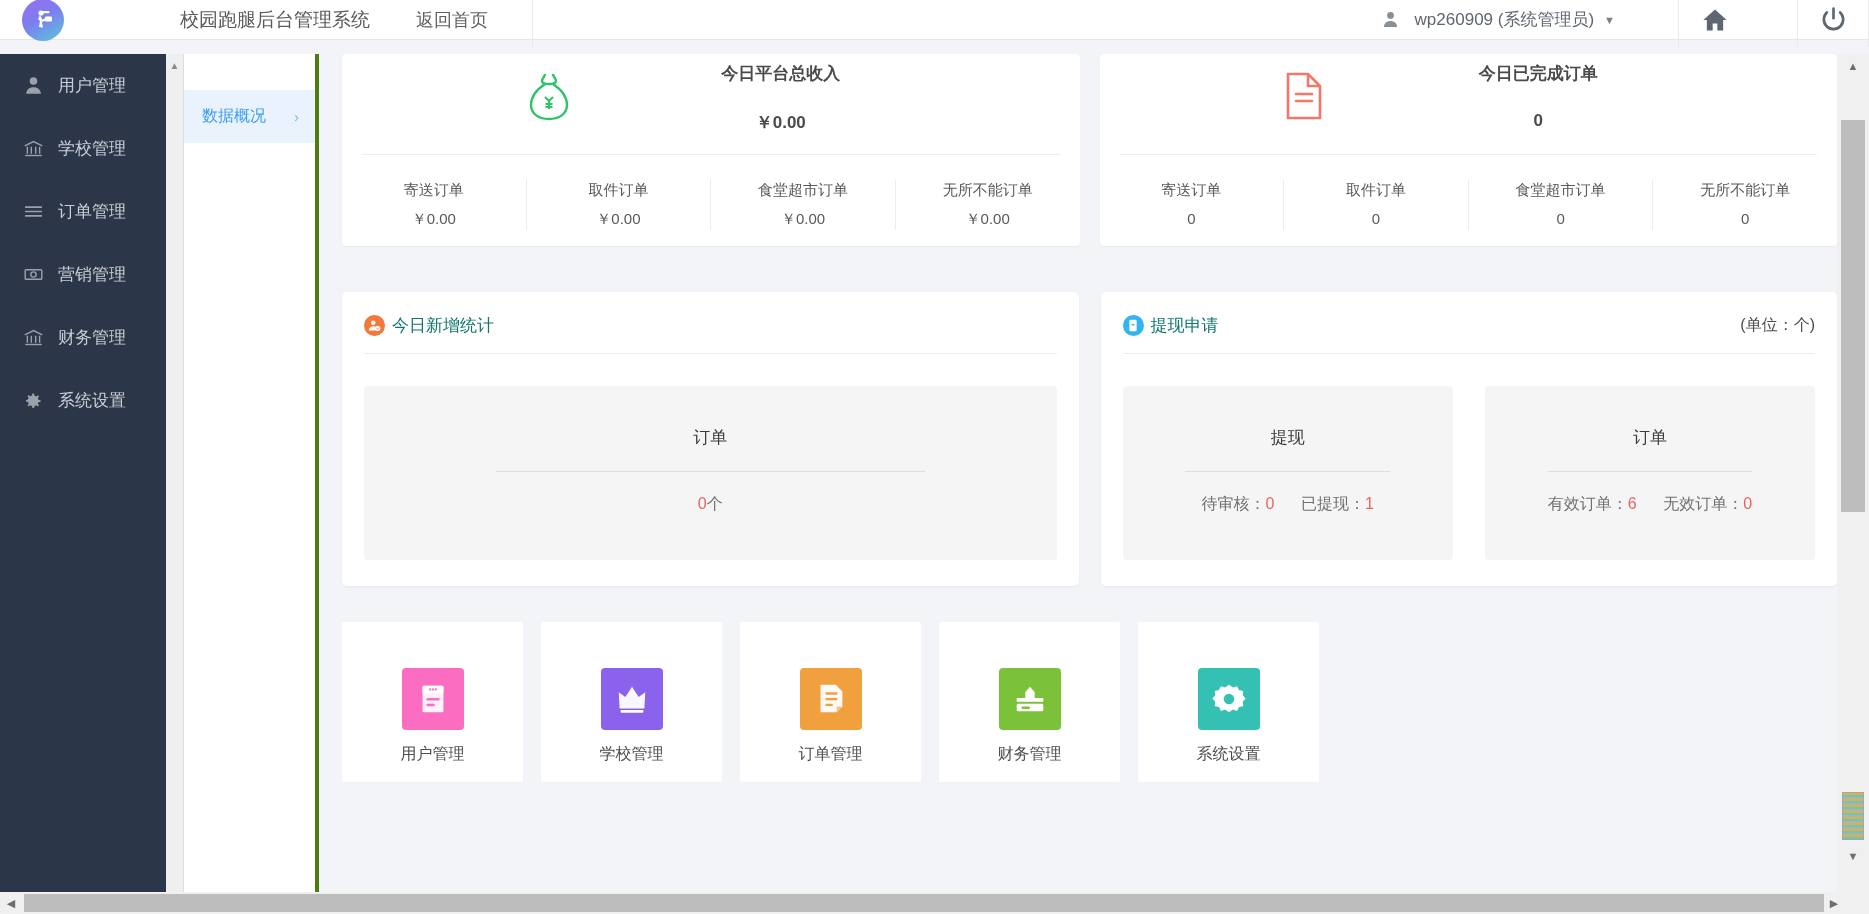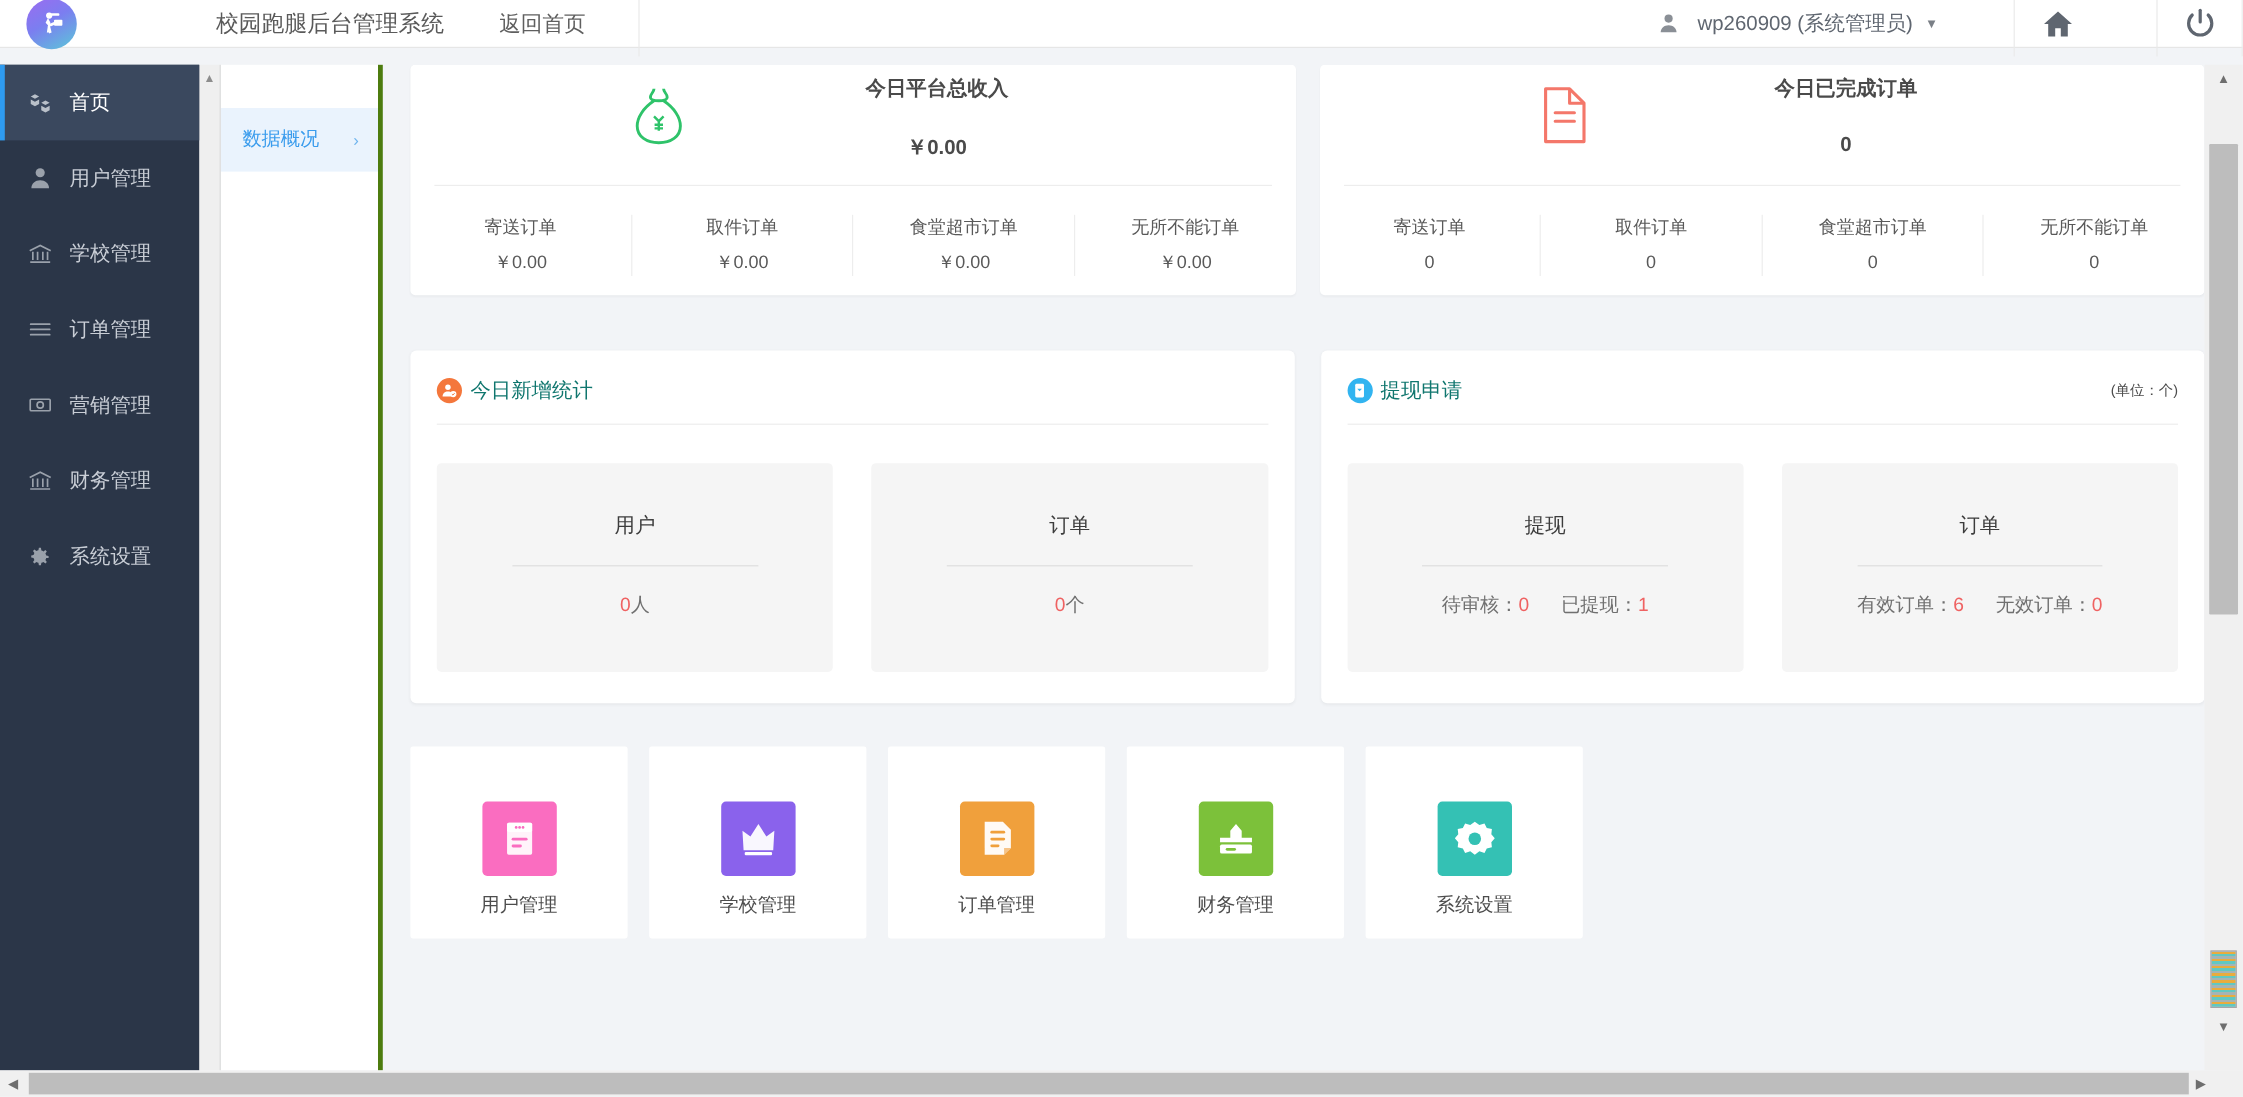--- a/index.html
+++ b/index.html
@@ -111,21 +111,21 @@
     background:#fff; border-radius:5px; flex:1;
     box-shadow:0 1px 3px rgba(0,0,0,0.05);
     padding:22px 22px 26px 22px;
   }
   .panel-head { display:flex; align-items:center; padding-bottom:16px; }
   .panel-badge {
     width:21px; height:21px; border-radius:50%;
     display:flex; align-items:center; justify-content:center; margin-right:7px;
   }
   .panel-title { font-size:17px; color:#0f766e; }
-  .panel-unit { margin-left:auto; font-size:12px; color:#4b4b4b; }
+  .panel-unit { margin-left:auto; font-size:16px; color:#4b4b4b; }
   .panel-hr { height:1px; background:#ededed; }
   .tiles { display:flex; gap:32px; padding-top:32px; }
   .tile {
     flex:1; background:#f5f5f5; border-radius:4px; height:174px;
     display:flex; flex-direction:column; align-items:center; padding-top:40px;
   }
   .tile-title { font-size:17px; color:#3c3c3c; }
   .tile-hr { width:62%; height:1px; background:#dedede; margin-top:22px; }
   .tile-val { margin-top:22px; font-size:16px; color:#707070; }
   .red { color:#ef6262; }
@@ -221,29 +221,20 @@
     <div class="icon-btn">
       <svg width="29" height="29" viewBox="0 0 24 24" fill="none" stroke="currentColor" stroke-width="2.2" stroke-linecap="round">
         <path d="M12 3 v8"></path>
         <path d="M6.5 6.2 a8 8 0 1 0 11 0"></path>
       </svg>
     </div>
   </div>
 </div>
 
 <div class="sidenav">
-  <div class="nav-item active">
-    <span class="nico">
-      <svg width="21" height="21" viewBox="0 0 24 24" fill="currentColor">
-        <path d="M7 4 l4 2.2 -4 2.2 -4 -2.2z M3 9 l4 2.2 v4.3 l-4-2.2z M11 9 l-4 2.2 v4.3 l4-2.2z"></path>
-        <path d="M17 10 l4 2.2 -4 2.2 -4-2.2z M13 15 l4 2.2 v4.3 l-4-2.2z M21 15 l-4 2.2 v4.3 l4-2.2z"></path>
-      </svg>
-    </span>
-    <span class="nav-label">首页</span>
-  </div>
 
   <div class="nav-item">
     <span class="nico">
       <svg width="19" height="19" viewBox="0 0 16 16" fill="currentColor">
         <circle cx="8" cy="4.2" r="3.2"></circle>
           <path d="M1.8 15c0-3.4 2.8-5.6 6.2-5.6s6.2 2.2 6.2 5.6z"></path>
       </svg>
     </span>
     <span class="nav-label">用户管理</span>
   </div>
@@ -396,27 +387,20 @@
             <circle cx="12" cy="11.5" r="3.2"></circle>
               <path d="M10.6 11.6l1 1 1.8-2" stroke="#f4773c" stroke-width="1" fill="none"></path>
           </svg>
         </span>
         <span class="panel-title">今日新增统计</span>
         <span class="panel-unit"></span>
       </div>
       <div class="panel-hr"></div>
       <div class="tiles">
         <div class="tile">
-          <div class="tile-title">用户</div>
-          <div class="tile-hr"></div>
-          <div class="tile-val">
-            <span class="red">0</span><span>人</span>
-          </div>
-        </div>
-        <div class="tile">
           <div class="tile-title">订单</div>
           <div class="tile-hr"></div>
           <div class="tile-val">
             <span class="red">0</span><span>个</span>
           </div>
         </div>
       </div>
     </div>
 
     <div class="panel">

